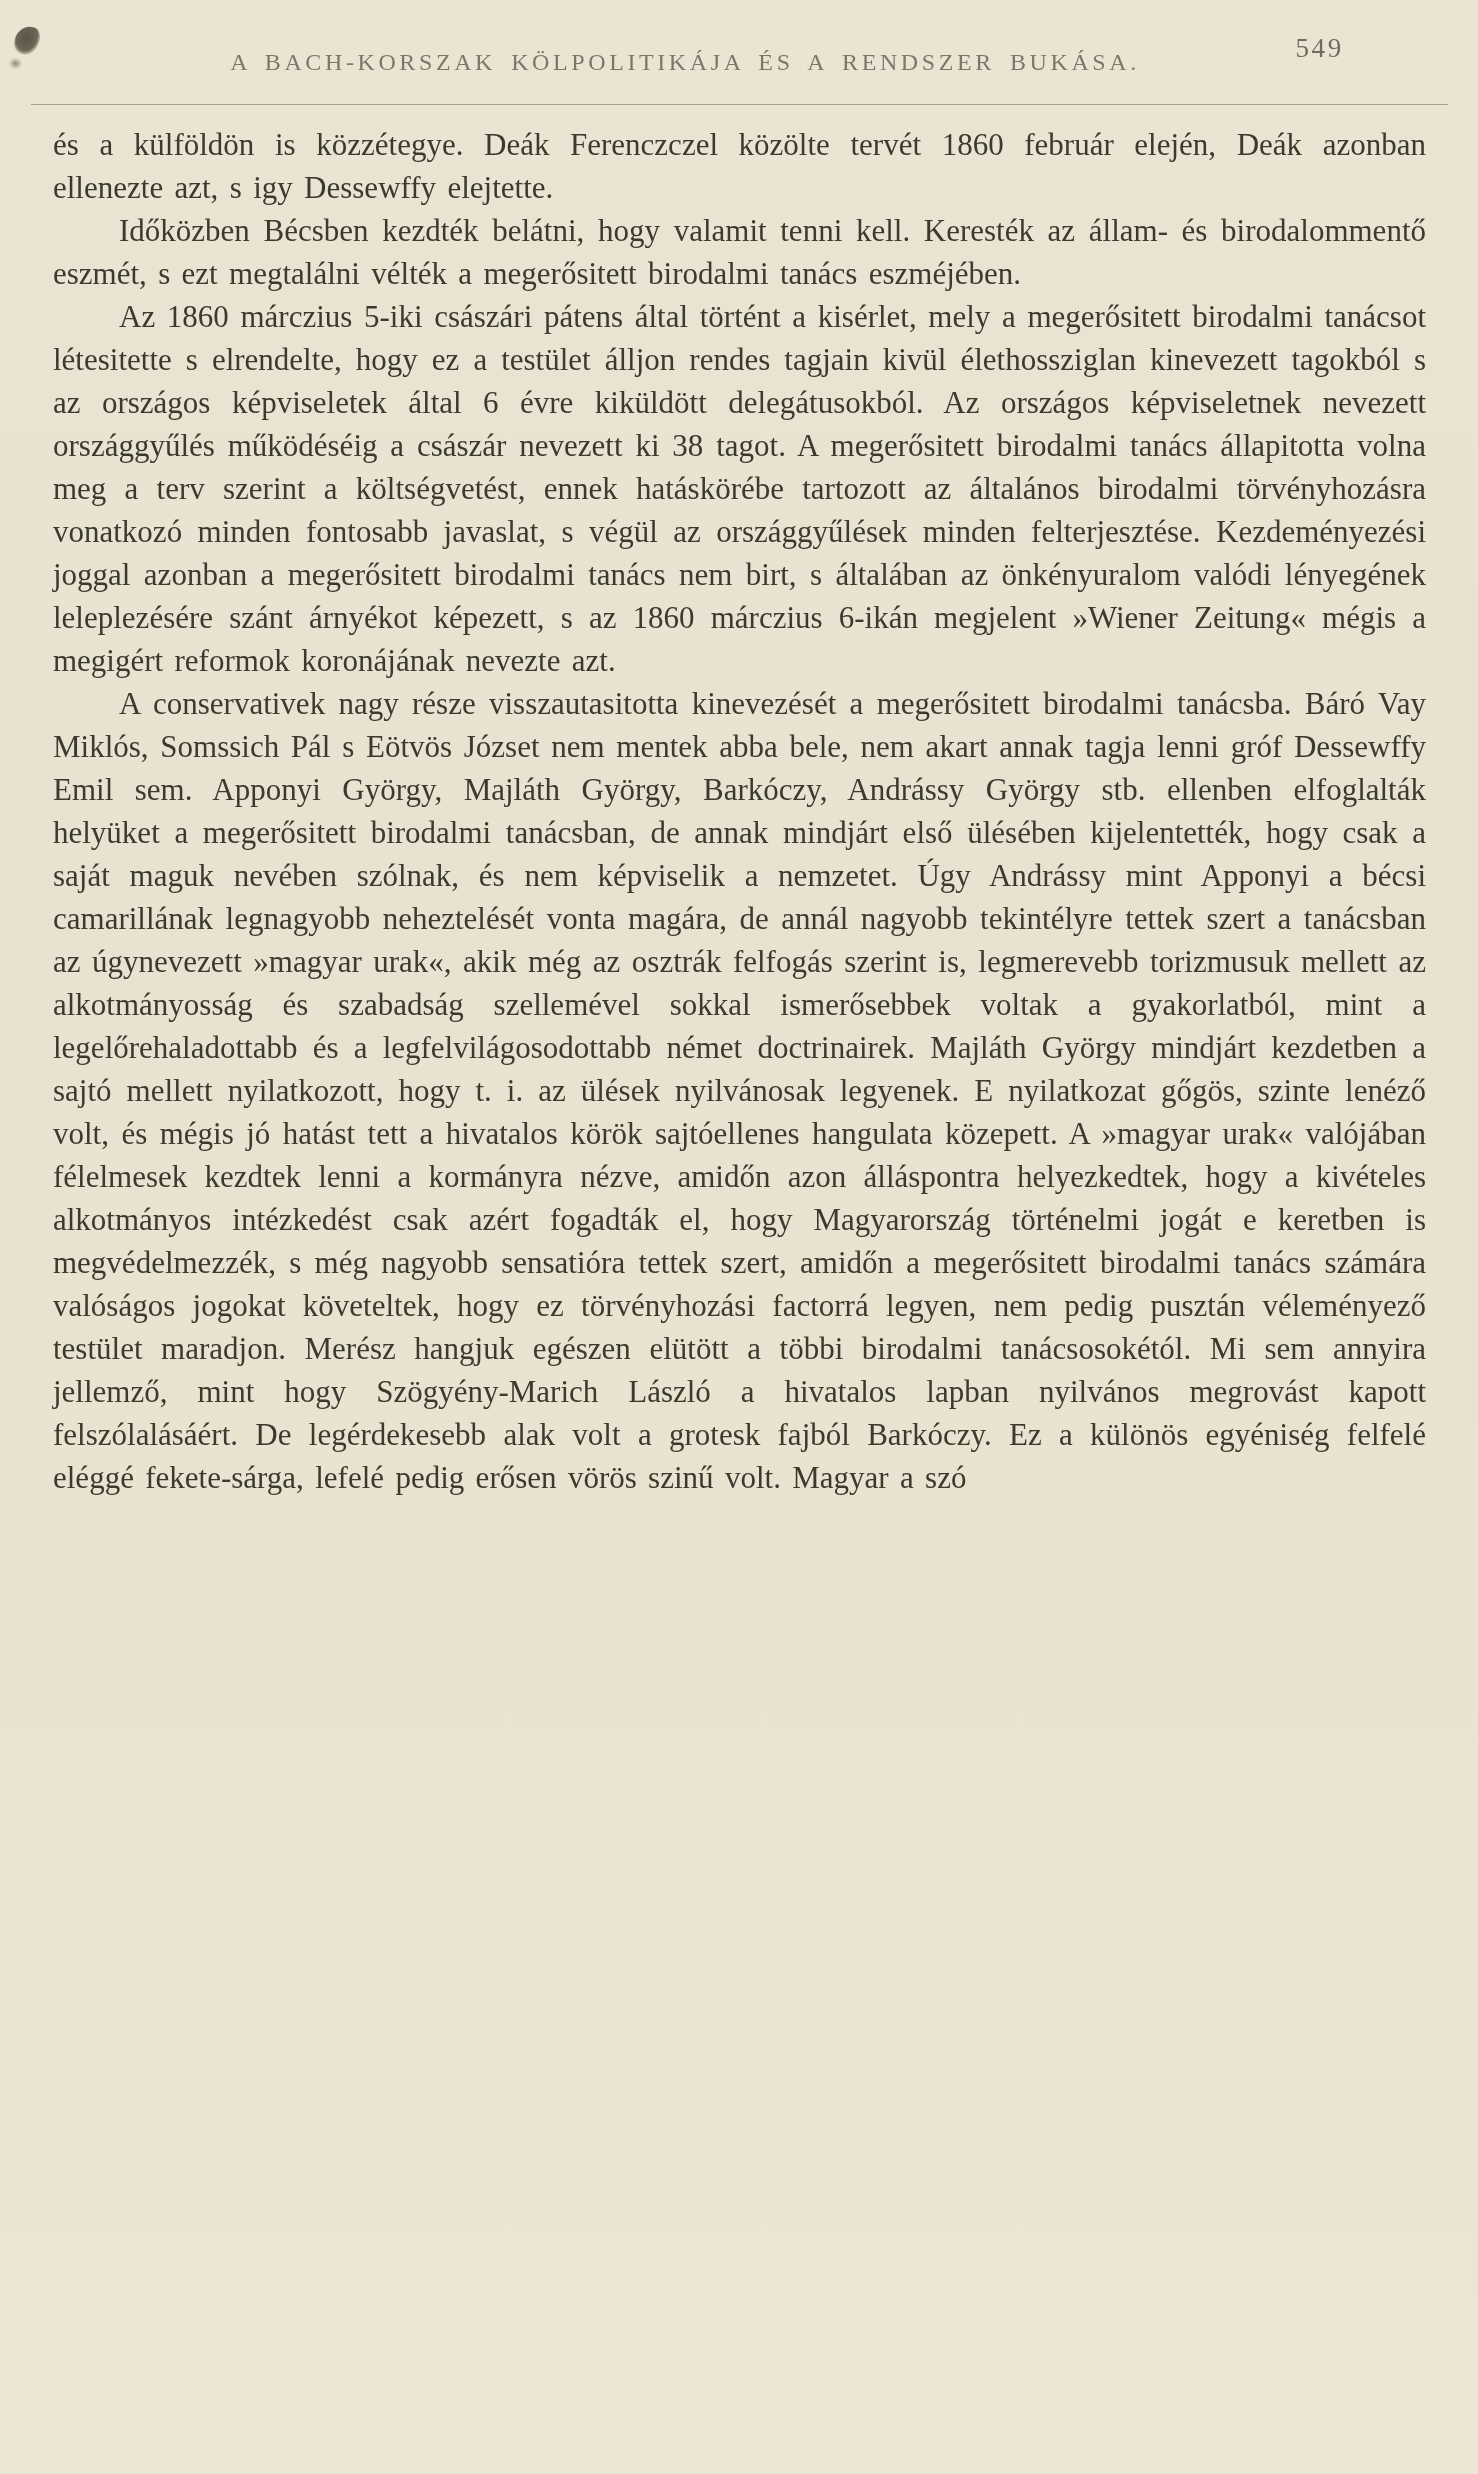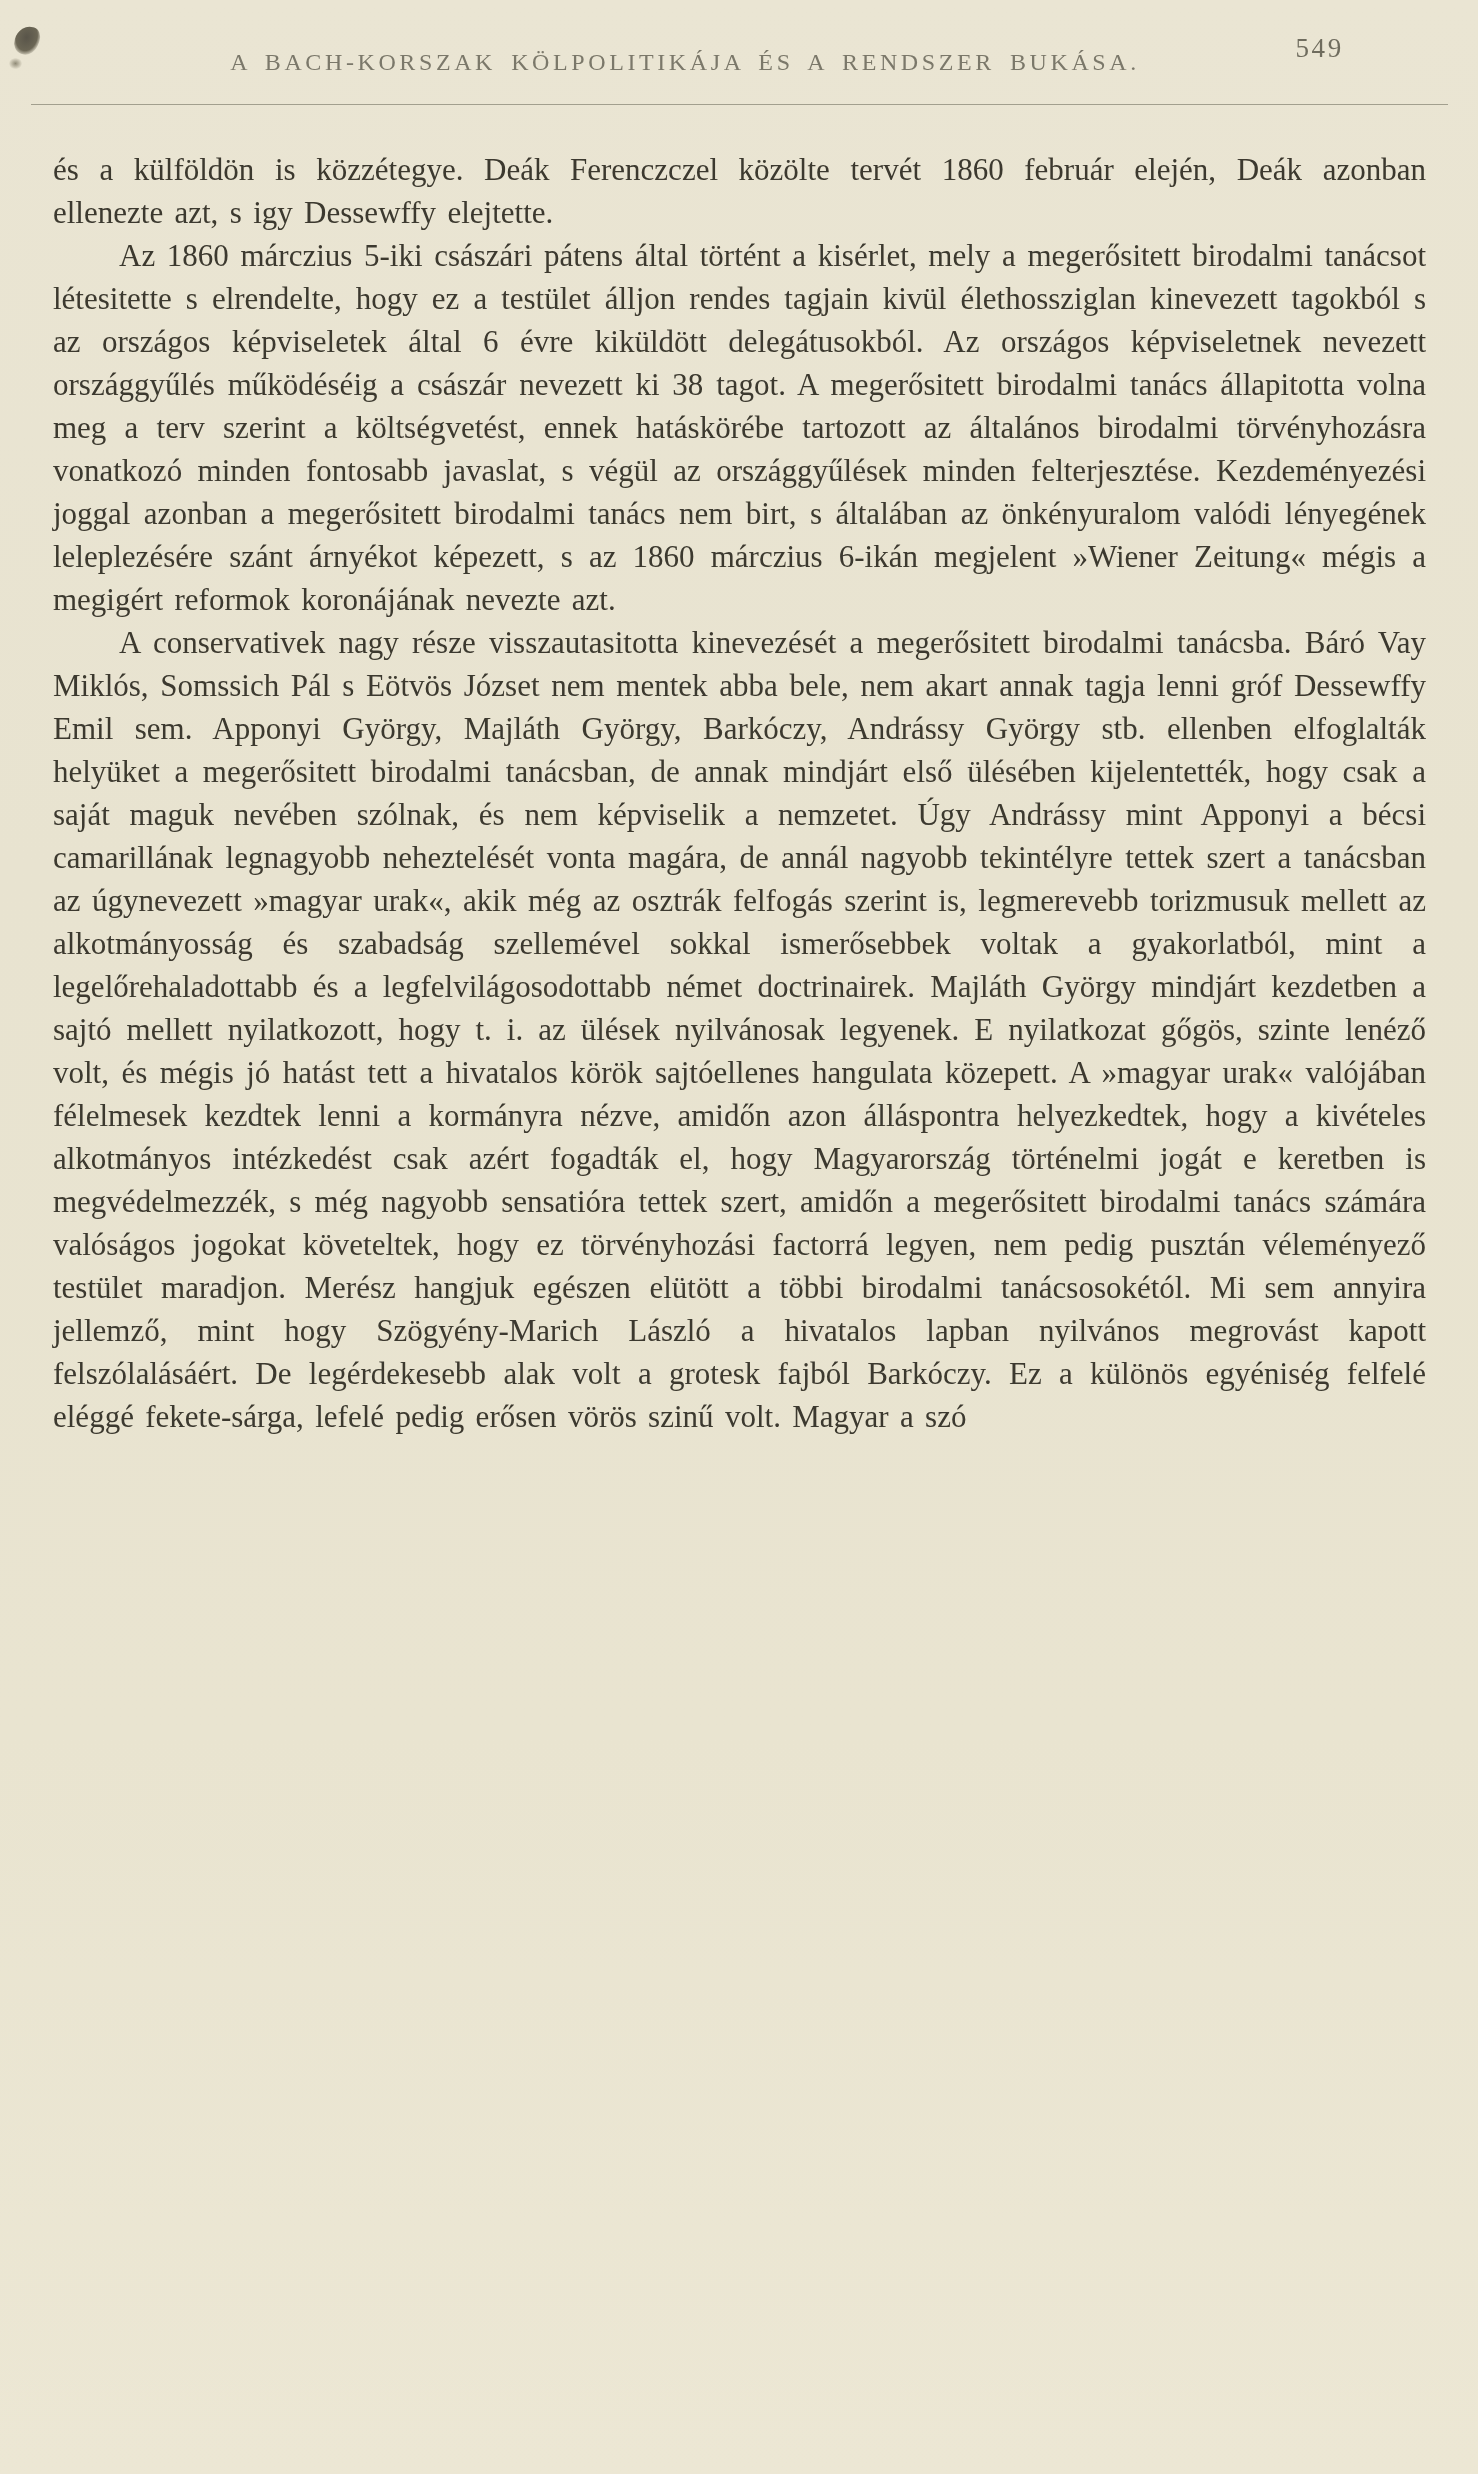--- a/index.html
+++ b/index.html
@@ -65,21 +65,21 @@
     letter-spacing: 2.7px;
     color: #6f6c5e;
   }
   .head-rule {
     border: none;
     border-top: 1.8px solid #a29f8e;
     margin: 14.6px -22px 0 -22px;
     height: 0;
   }
   .body-text {
-    margin-top: 43px;
+    margin-top: 18px;
     font-size: 31px;
     line-height: 43px;
     text-align: justify;
     word-spacing: 3.6px;
     color: #3c392f;
   }
   .para {
     margin: 0;
   }
   .para.indent {
@@ -96,18 +96,19 @@
 
   <header class="running-head">
     <span class="head-title">A BACH-KORSZAK KÖLPOLITIKÁJA ÉS A RENDSZER BUKÁSA.</span>
     <span class="page-num">549</span>
   </header>
 
   <hr class="head-rule">
 
   <main class="body-text">
     <p class="para">és a külföldön is közzétegye. Deák Ferenczczel közölte tervét 1860 február elején, Deák azonban ellenezte azt, s igy Dessewffy elejtette.</p>
+    <p class="para indent">Időközben Bécsben kezdték belátni, hogy valamit tenni kell. Keresték az állam- és birodalommentő eszmét, s ezt megtalálni vélték a megerősitett birodalmi tanács eszméjében.</p>
     <p class="para indent">Az 1860 márczius 5-iki császári pátens által történt a kisérlet, mely a megerősitett birodalmi tanácsot létesitette s elrendelte, hogy ez a testület álljon rendes tagjain kivül élethossziglan kinevezett tagokból s az országos képviseletek által 6 évre kiküldött delegátusokból. Az országos képviseletnek nevezett országgyűlés működéséig a császár nevezett ki 38 tagot. A megerősitett birodalmi tanács állapitotta volna meg a terv szerint a költségvetést, ennek hatáskörébe tartozott az általános birodalmi törvényhozásra vonatkozó minden fontosabb javaslat, s végül az országgyűlések minden felterjesztése. Kezdeményezési joggal azonban a megerősitett birodalmi tanács nem birt, s általában az önkényuralom valódi lényegének leleplezésére szánt árnyékot képezett, s az 1860 márczius 6-ikán megjelent »Wiener Zeitung« mégis a megigért reformok koronájának nevezte azt.</p>
     <p class="para indent">A conservativek nagy része visszautasitotta kinevezését a megerősitett birodalmi tanácsba. Báró Vay Miklós, Somssich Pál s Eötvös Józset nem mentek abba bele, nem akart annak tagja lenni gróf Dessewffy Emil sem. Apponyi György, Majláth György, Barkóczy, Andrássy György stb. ellenben elfoglalták helyüket a megerősitett birodalmi tanácsban, de annak mindjárt első ülésében kijelentették, hogy csak a saját maguk nevében szólnak, és nem képviselik a nemzetet. Úgy Andrássy mint Apponyi a bécsi camarillának legnagyobb neheztelését vonta magára, de annál nagyobb tekintélyre tettek szert a tanácsban az úgynevezett »magyar urak«, akik még az osztrák felfogás szerint is, legmerevebb torizmusuk mellett az alkotmányosság és szabadság szellemével sokkal ismerősebbek voltak a gyakorlatból, mint a legelőrehaladottabb és a legfelvilágosodottabb német doctrinairek. Majláth György mindjárt kezdetben a sajtó mellett nyilatkozott, hogy t. i. az ülések nyilvánosak legyenek. E nyilatkozat gőgös, szinte lenéző volt, és mégis jó hatást tett a hivatalos körök sajtóellenes hangulata közepett. A »magyar urak« valójában félelmesek kezdtek lenni a kormányra nézve, amidőn azon álláspontra helyezkedtek, hogy a kivételes alkotmányos intézkedést csak azért fogadták el, hogy Magyarország történelmi jogát e keretben is megvédelmezzék, s még nagyobb sensatióra tettek szert, amidőn a megerősitett birodalmi tanács számára valóságos jogokat követeltek, hogy ez törvényhozási factorrá legyen, nem pedig pusztán véleményező testület maradjon. Merész hangjuk egészen elütött a többi birodalmi tanácsosokétól. Mi sem annyira jellemző, mint hogy Szögyény-Marich László a hivatalos lapban nyilvános megrovást kapott felszólalásáért. De legérdekesebb alak volt a grotesk fajból Barkóczy. Ez a különös egyéniség felfelé eléggé fekete-sárga, lefelé pedig erősen vörös szinű volt. Magyar a szó</p>
   </main>
 
 </div>
 
 
 </body></html>

